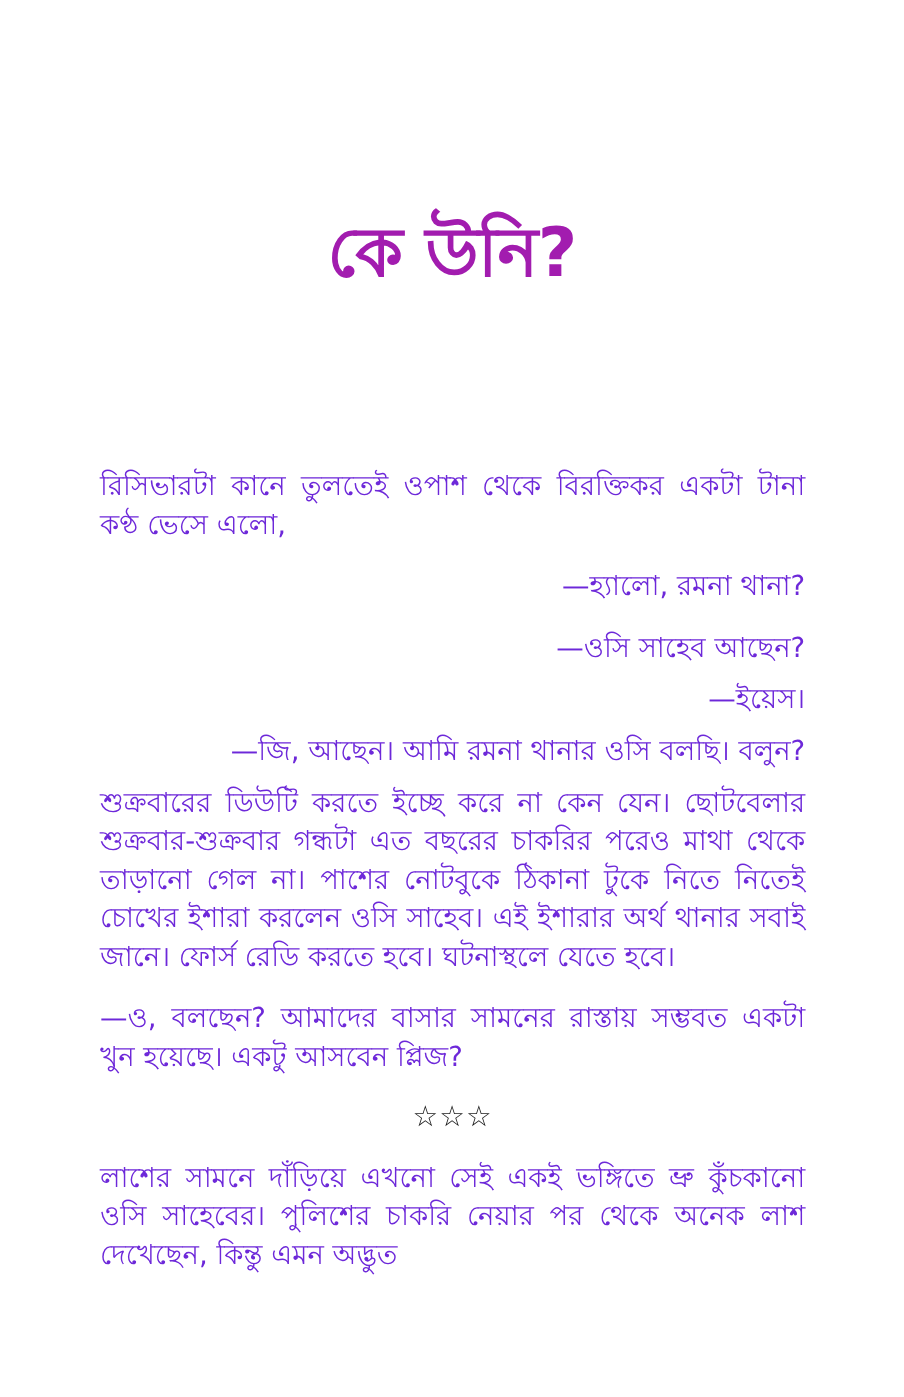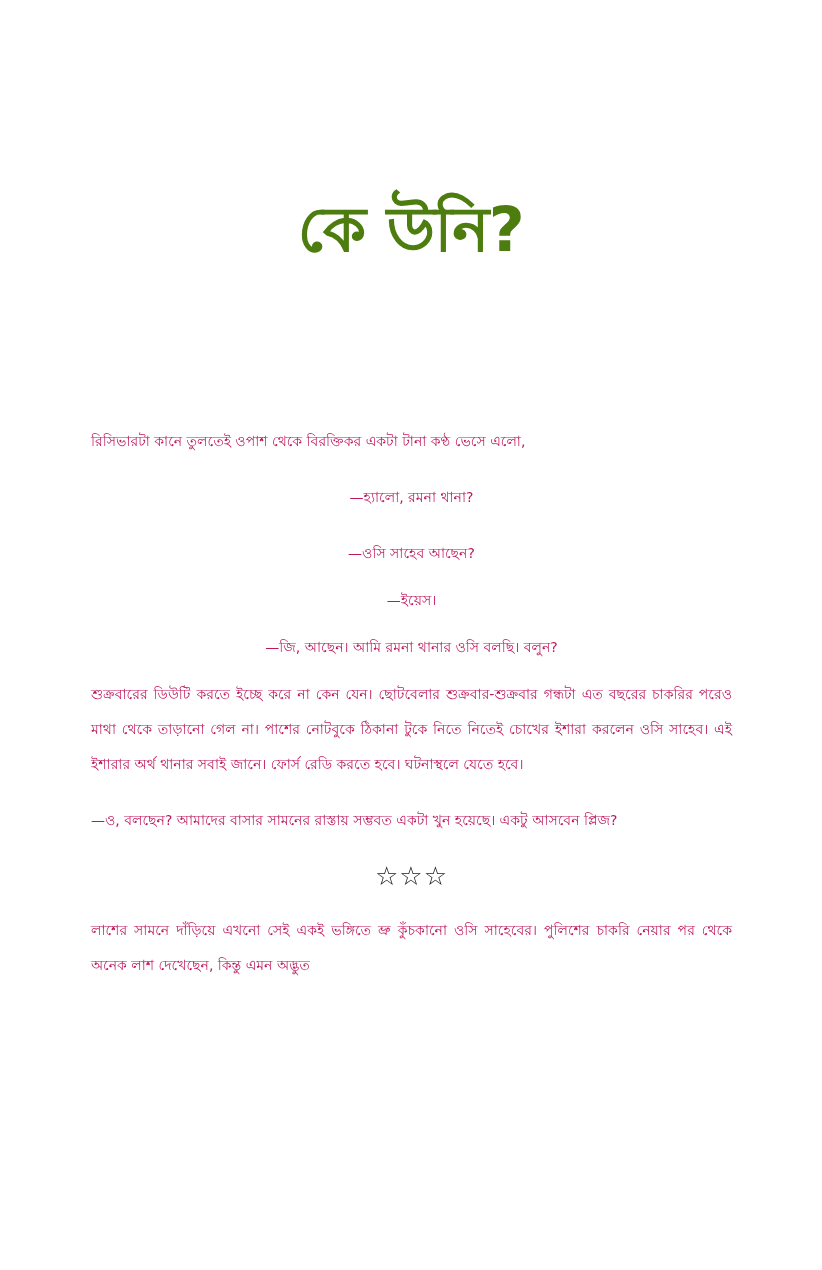--- a/index.html
+++ b/index.html
@@ -33,53 +33,53 @@
     text-align: center;
   }
 
   .chapter-title {
     display: inline-block;
     font-family: "DejaVu Sans", "Liberation Sans", sans-serif;
     font-weight: 700;
     font-size: 62px;
     line-height: 1.1;
     letter-spacing: -0.5px;
-    color: #4d7c0f;
+    color: #a21caf;
     margin: 0;
     white-space: nowrap;
   }
 
   
   .text-column {
     position: absolute;
     top: 424px;
     left: 91px;
     width: 641px;
   }
 
   .para {
     margin: 0 0 0 0;
     font-family: "DejaVu Sans", "Liberation Sans", sans-serif;
-    font-size: 14px;
+    font-size: 25px;
     line-height: 35px;
-    color: #be185d;
+    color: #6d28d9;
     text-align: justify;
     text-justify: inter-word;
     -webkit-hyphens: none;
     hyphens: none;
   }
 
   
   .para.block {
     margin-bottom: 21px;
   }
 
   
   .para.dialogue {
-    text-align: center;
+    text-align: right;
     margin-bottom: 12px;
   }
 
   .para.dialogue.lead {
     margin-bottom: 21px;
   }
 
   .para.dialogue.wrapped {
     text-align: justify;
   }

